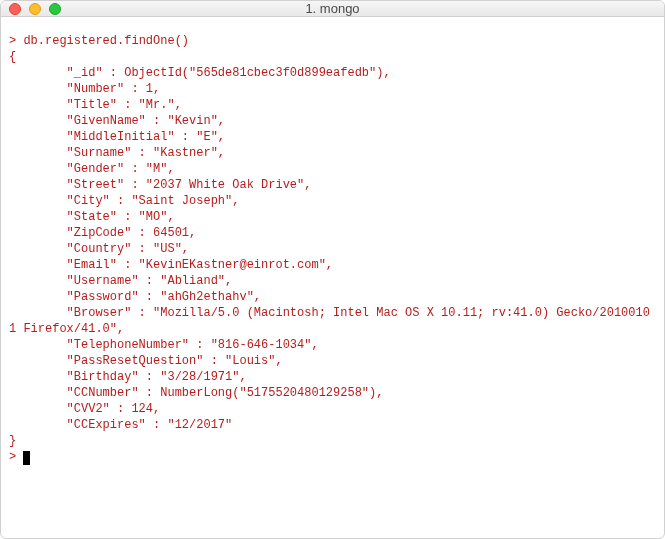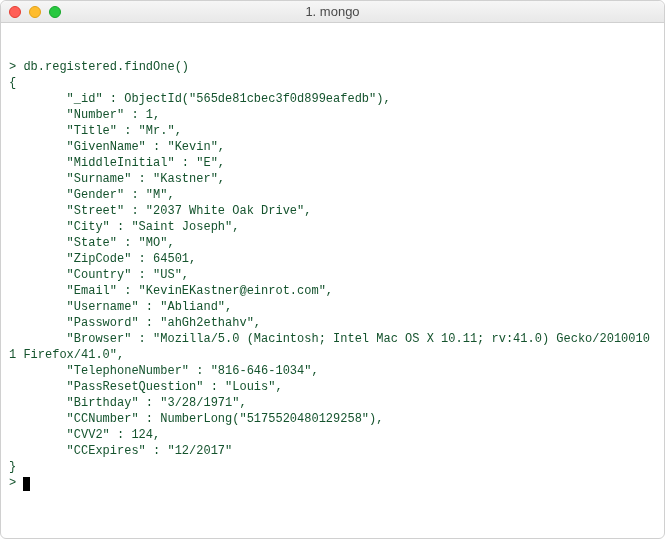--- a/index.html
+++ b/index.html
@@ -8,21 +8,21 @@
       height: 539px;
       background: #fff;
       font-family: Menlo, Monaco, "Courier New", monospace;
       font-size: 12px;
       line-height: 16px;
       overflow: hidden;
       border: 1px solid #d0d0d0;
       border-radius: 6px;
     }
     .titlebar {
-      height: 22px;
+      height: 16px;
       background: linear-gradient(to bottom, #f6f6f6, #e8e8e8);
       border-bottom: 1px solid #d0d0d0;
       display: flex;
       align-items: center;
       position: relative;
       border-radius: 6px 6px 0 0;
     }
     .traffic {
       display: flex;
       gap: 8px;
@@ -39,24 +39,24 @@
     .dot.yellow { background: #febc2e; border: 0.5px solid #e1a116; }
     .dot.green { background: #28c840; border: 0.5px solid #17a62b; }
     .title {
       flex: 1;
       text-align: center;
       font-family: -apple-system, "Helvetica Neue", Arial, sans-serif;
       font-size: 13px;
       color: #4a4a4a;
     }
     .terminal {
-      padding: 20px 8px;
+      padding: 0 8px;
       white-space: pre-wrap;
       word-break: break-all;
-      color: #14532d;
+      color: #b91c1c;
     }
     .line { white-space: pre-wrap; }
     .cursor {
       display: inline-block;
       width: 7px;
       height: 14px;
       background: #000;
       vertical-align: text-bottom;
       margin-bottom: -1px;
     }

